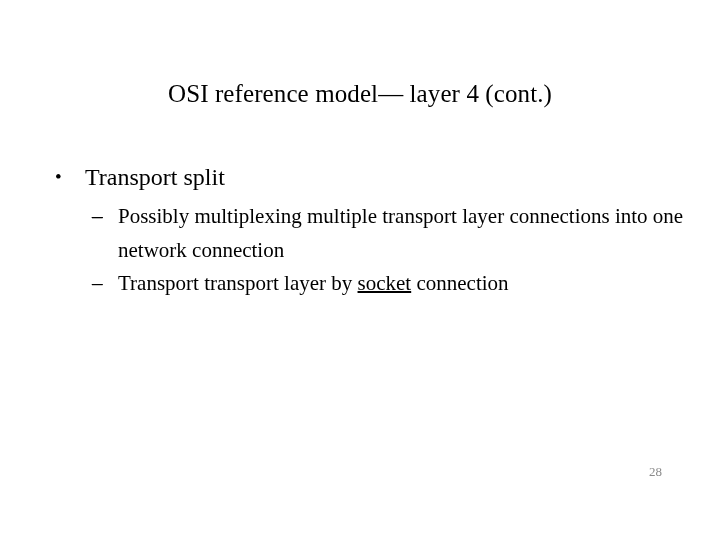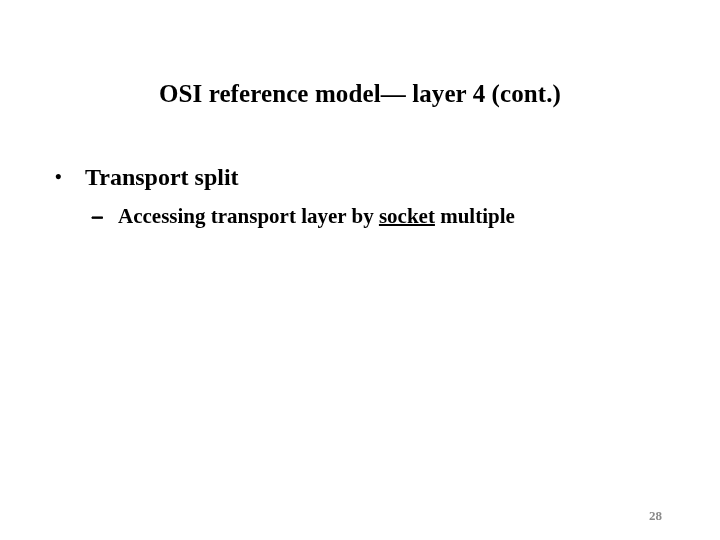--- a/index.html
+++ b/index.html
@@ -13,21 +13,20 @@
     font-family: "Liberation Serif", "DejaVu Serif", serif;
     color: #000000;
     overflow: hidden;
     position: relative;
   }
   .slide {
     position: relative;
     width: 720px;
     height: 448px;
     box-sizing: border-box;
-    font-weight: bold;
   }
 
   
   .slide-title {
     position: absolute;
     left: 60px;
     top: 79px;
     width: 600px;
     text-align: center;
     font-size: 25px;
@@ -84,21 +83,21 @@
   }
   .underlined {
     text-decoration: underline;
     text-underline-offset: 1px;
   }
 
   
   .page-number {
     position: absolute;
     right: 58px;
-    top: 508px;
+    top: 464px;
     font-size: 13px;
     line-height: 16px;
     color: #8a8a8a;
     text-align: right;
   }
 </style>
 </head>
 <body>
 
 <div class="slide">
@@ -117,29 +116,30 @@
       <div class="bullet-l2">
         <span class="marker">–</span>
       </div>
 
       <div class="bullet-l2">
         <span class="marker">–</span>
       </div>
 
       <div class="bullet-l2">
         <span class="marker">–</span>
+        <span class="text"><span>Possibly multiplexing multiple transport layer connections into one network connection</span></span>
       </div>
 
       <div class="bullet-l2">
         <span class="marker">–</span>
       </div>
 
       <div class="bullet-l2">
         <span class="marker">–</span>
-        <span class="text"><span>Accessing transport layer by </span><span class="underlined">socket</span><span> multiple</span></span>
+        <span class="text"><span>Transport transport layer by </span><span class="underlined">socket</span><span> connection</span></span>
       </div>
 
     </div>
   </div>
 
   <div class="page-number">28</div>
 
 </div>
 
 </body></html>

